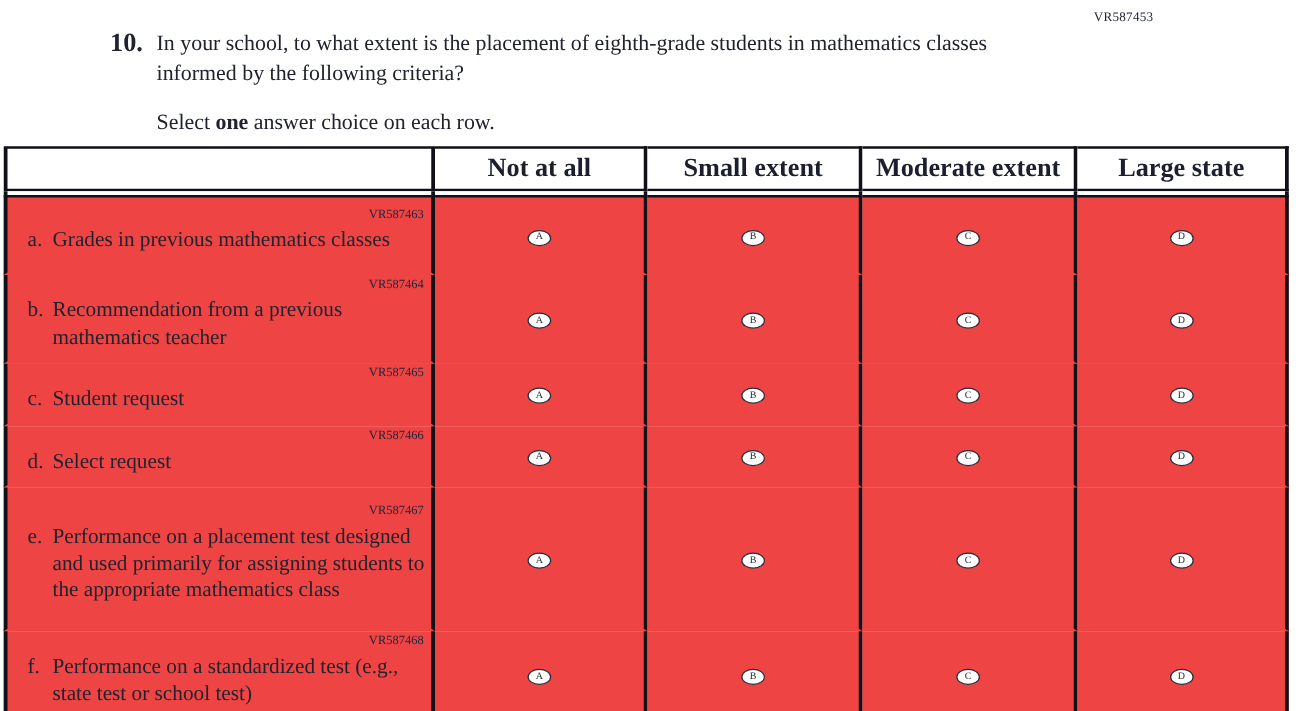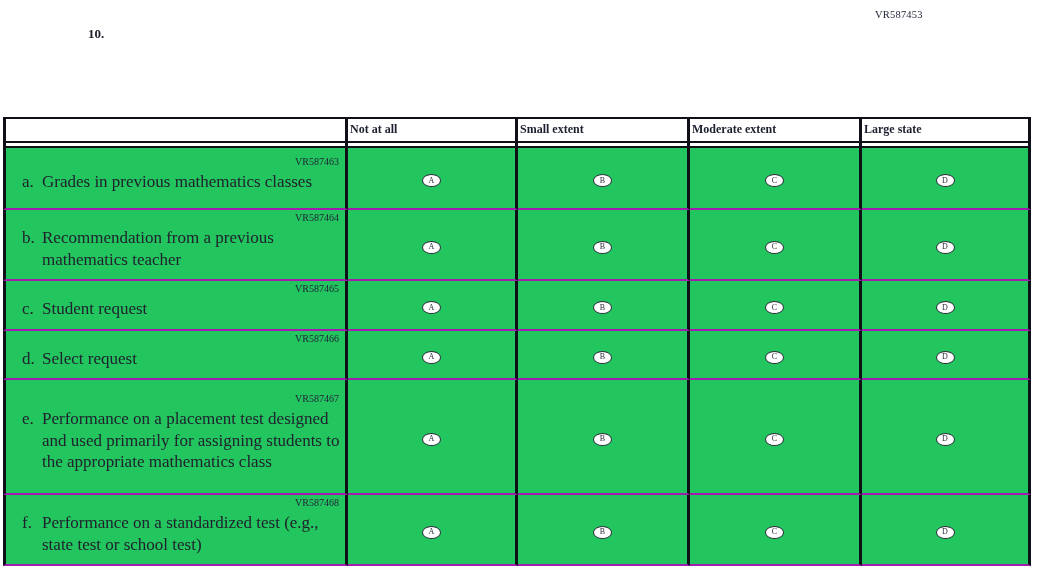--- a/index.html
+++ b/index.html
@@ -13,21 +13,21 @@
   }
   .page { position: relative; width: 1044px; height: 569px; background: #fff; }
 
   .form-code {
     position: absolute; left. 845px; left: 875px; top: 9px;
     font-size: 10.5px; letter-spacing: 0.2px; color: #23263a;
   }
 
   .question { position: absolute; left: 88px; top: 22px; width: 740px; }
   .q-row { display: flex; gap: 11px; }
-  .q-num { font-weight: bold; font-size: 13px; line-height: 24px; flex: 0 0 auto; text-align: right; }
+  .q-num { font-weight: bold; font-size: 21px; line-height: 24px; flex: 0 0 auto; text-align: right; }
   .q-body { width: 720px; }
   .q-text { margin: 0; font-size: 17.5px; line-height: 24px; }
   .q-instruction { margin: 15px 0 0 0; font-size: 17.5px; line-height: 24px; }
   .q-instruction b { font-weight: bold; }
 
   table.grid {
     position: absolute; left: 3px; top: 117px;
     width: 1028px;
     border-collapse: separate; border-spacing: 0;
     table-layout: fixed;
@@ -39,31 +39,31 @@
   col.c-4 { width: 169px; }
 
   
   th, td { border-right: 3px solid #101018; }
   th:first-child, td:first-child { border-left: 3px solid #101018; }
 
   
   thead th {
     border-top: 2px solid #101018;
     border-bottom: 2px solid #101018;
-    font-size: 12px; font-weight: bold;
+    font-size: 21px; font-weight: bold;
     padding: 3px 2px 4px 2px;
-    text-align: left; color: #1c1f2e;
+    text-align: center; color: #1c1f2e;
     background: #fff;
   }
 
   
   tr.gap-row td { height: 3px; padding: 0; background: #fff; border-top: none; border-bottom: none; }
 
   tbody tr.data-row:first-of-type td { border-top: 2px solid #101018; }
-  tbody tr.data-row td { border-bottom: 2px solid #a21caf; background: #22c55e; vertical-align: middle; }
+  tbody tr.data-row td { border-bottom: 2px solid #ef4444; background: #ef4444; vertical-align: middle; }
 
   td.label-cell { padding: 0 4px 9px 10px; vertical-align: top; }
   .row-code {
     display: block; text-align: right;
     font-size: 10px; line-height: 13px; padding: 1px 2px 0 0;
     color: #23263a;
   }
   .row-label { display: flex; margin-top: 3px; }
   .row-letter { flex: 0 0 26px; font-size: 17px; line-height: 21.5px; padding-left: 6px; }
   .row-label-text { flex: 1 1 auto; font-size: 17px; line-height: 21.5px; }
@@ -90,20 +90,22 @@
 <body>
 
 <div class="page">
 
   <div class="form-code">VR587453</div>
 
   <div class="question">
     <div class="q-row">
       <span class="q-num">10.</span>
       <div class="q-body">
+        <p class="q-text">In your school, to what extent is the placement of eighth-grade students in mathematics classes informed by the following criteria?</p>
+        <p class="q-instruction"><span>Select </span><b>one</b><span> answer choice on each row.</span></p>
       </div>
     </div>
   </div>
 
   <table class="grid">
     <colgroup>
       <col class="c-stub">
         <col class="c-1">
         <col class="c-2">
         <col class="c-3">

